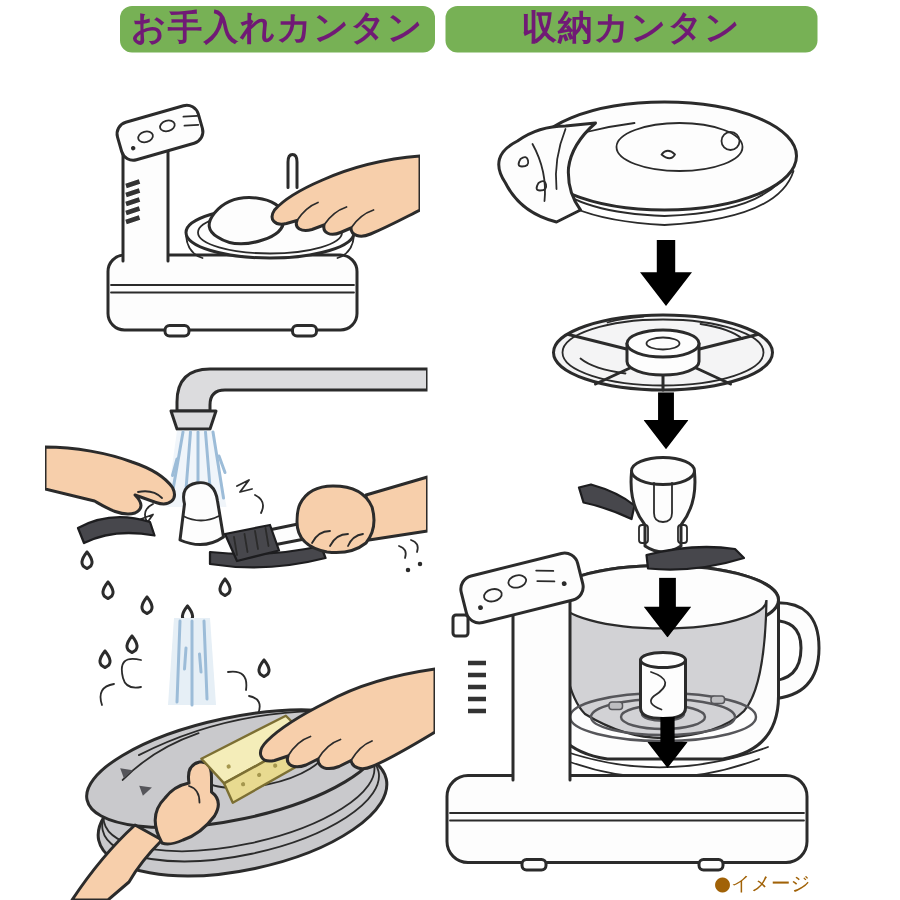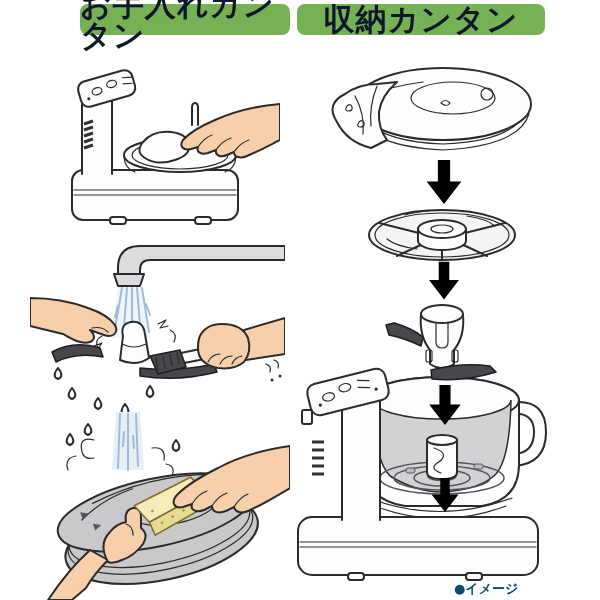--- a/index.html
+++ b/index.html
@@ -3,30 +3,30 @@
 <meta charset="utf-8">
 <style>
   html,body{margin:0;padding:0;background:#fff;}
   .canvas{
     position:relative;width:600px;height:600px;background:#fff;overflow:hidden;
     font-family:"DejaVu Sans","Liberation Sans",sans-serif;
   }
   .banner{
     position:absolute;top:4px;height:31px;border-radius:8px;
     background:var(--banner-green,#77b155);
-    color:#0f172a;font-weight:700;font-size:31px;line-height:31px;
+    color:#701a75;font-weight:700;font-size:23px;line-height:31px;
     display:flex;align-items:center;justify-content:center;
     letter-spacing:1px;
   }
   .banner-left{left:80px;width:210px;}
   .banner-right{left:297px;width:248px;justify-content:center;}
   .illo{position:absolute;}
   .caption{
-    position:absolute;left:454px;top:580px;width:120px;
-    font-size:13px;font-weight:700;color:#0c4a6e;
+    position:absolute;left:476px;top:580px;width:120px;
+    font-size:13px;font-weight:400;color:#a16207;
   }
   .arrow{position:absolute;}
   
   .wh{fill:#fdfdfd;stroke:#2b2b2b;stroke-width:2;stroke-linejoin:round;stroke-linecap:round}
   .wh2{fill:#f4f4f5;stroke:#2b2b2b;stroke-width:2;stroke-linejoin:round}
   .ln{fill:none;stroke:#2b2b2b;stroke-width:2;stroke-linecap:round;stroke-linejoin:round}
   .thin{stroke-width:1.2}
   .sk{fill:var(--skin,#f7cfab);stroke:#2b2b2b;stroke-width:2;stroke-linejoin:round}
   .dk{fill:#47474c;stroke:#1d1d1f;stroke-width:1.5;stroke-linejoin:round}
   .gy{fill:var(--lid-gray,#c9c9cc);stroke:#2b2b2b;stroke-width:2;stroke-linejoin:round}

